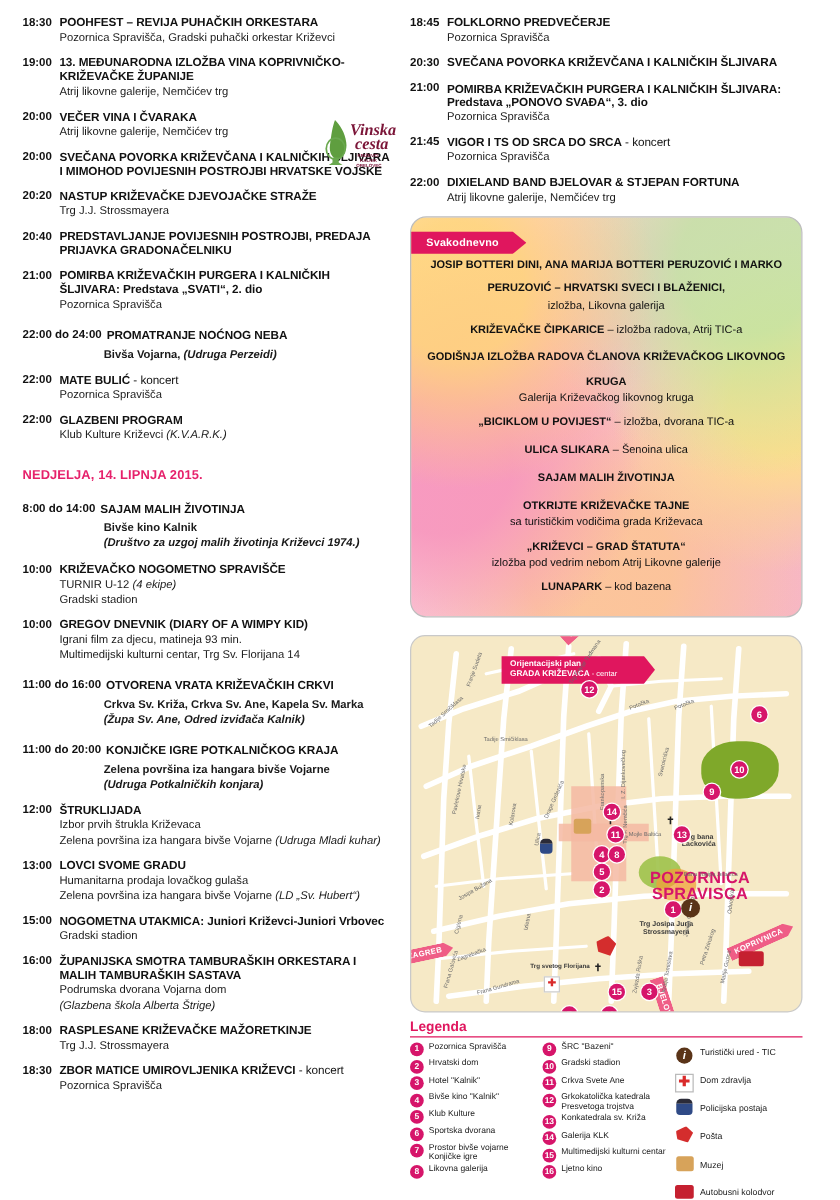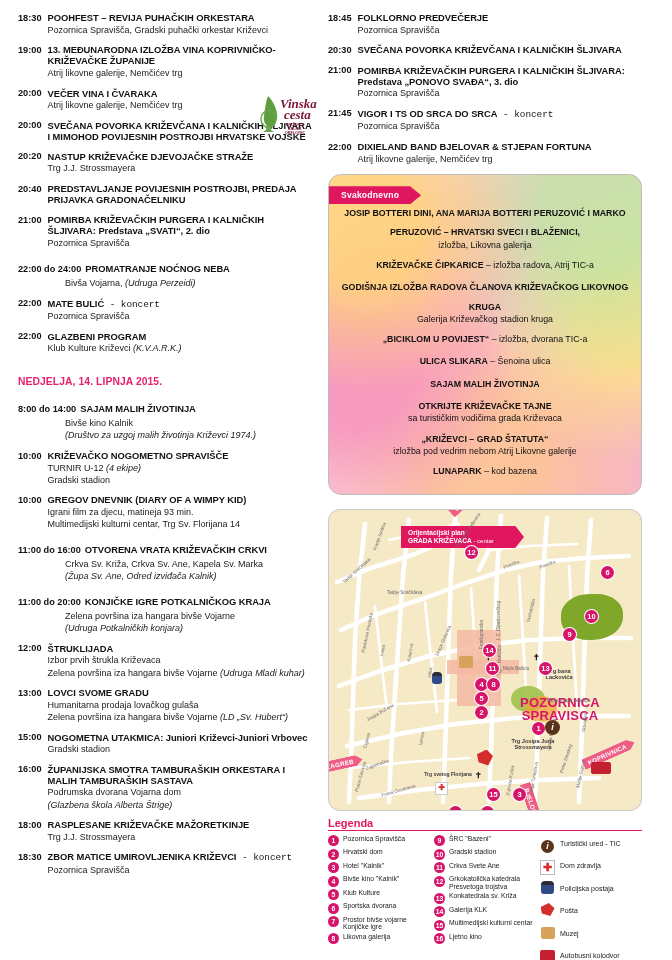--- a/index.html
+++ b/index.html
@@ -18,28 +18,28 @@
   .entry{display:flex;margin-bottom:9px;line-height:1.18;}
   .entry .time{
     font-weight:bold;font-size:9.2px;color:#111;
     white-space:nowrap;padding-right:6px;padding-top:0.5px;
   }
   .entry .body{flex:1;min-width:0;}
   .entry .ttl{
     font-weight:bold;font-size:9.4px;color:#111;
     letter-spacing:-0.05px;
   }
-  .entry .ttl .reg{font-weight:normal;font-family:Liberation Mono, monospace;}
+  .entry .ttl .reg{font-weight:normal;}
   .entry .sub{font-size:9px;color:#1a1a1a;font-weight:normal;margin-top:1.5px;}
   .entry .sub .it{font-style:italic;}
   .entry.wide .time{padding-right:4px;}
   .entry.wide .ttl{display:inline;}
   .entry.wide{display:block;}
   .entry.wide .time{display:inline;}
-  .entry.wide .sub{display:block;margin-left:47px;}
+  .entry.wide .sub{display:block;margin-left:65px;font-weight:bold;}
 
   .day-head{
     color:#e6216b;font-weight:bold;font-size:10.3px;
     margin:22px 0 11px 0;letter-spacing:0.1px;
   }
 
   
   .wine-logo{
     position:absolute;left:258px;top:86px;width:74px;height:50px;
     pointer-events:none;
@@ -325,21 +325,21 @@
             <div class="sub">Atrij likovne galerije, Nemčićev trg</div>
           </div>
         </div>
       </div>
 
     <div class="daily-box">
       <div class="daily-flag">Svakodnevno</div>
       <div class="daily-list" id="daily-items">
           <div class="daily-item"><span class="b">JOSIP BOTTERI DINI, ANA MARIJA BOTTERI PERUZOVIĆ I MARKO PERUZOVIĆ – HRVATSKI SVECI I BLAŽENICI,</span><span class="l2">izložba, Likovna galerija</span></div>
           <div class="daily-item"><span class="b">KRIŽEVAČKE ČIPKARICE</span><span class="n"> – izložba radova, Atrij TIC-a</span></div>
-          <div class="daily-item"><span class="b">GODIŠNJA IZLOŽBA RADOVA ČLANOVA KRIŽEVAČKOG LIKOVNOG KRUGA</span><span class="l2">Galerija Križevačkog stadion kruga</span></div>
+          <div class="daily-item"><span class="b">GODIŠNJA IZLOŽBA RADOVA ČLANOVA KRIŽEVAČKOG LIKOVNOG KRUGA</span><span class="l2">Galerija Križevačkog likovnog kruga</span></div>
           <div class="daily-item"><span class="b">„BICIKLOM U POVIJEST“</span><span class="n"> – izložba, dvorana TIC-a</span></div>
           <div class="daily-item"><span class="b">ULICA SLIKARA</span><span class="n"> – Šenoina ulica</span></div>
           <div class="daily-item"><span class="b">SAJAM MALIH ŽIVOTINJA</span></div>
           <div class="daily-item"><span class="b">OTKRIJTE KRIŽEVAČKE TAJNE</span><span class="l2">sa turističkim vodičima grada Križevaca</span></div>
           <div class="daily-item"><span class="b">„KRIŽEVCI – GRAD ŠTATUTA“</span><span class="l2">izložba pod vedrim nebom Atrij Likovne galerije</span></div>
           <div class="daily-item"><span class="b">LUNAPARK</span><span class="n"> – kod bazena</span></div>
         </div>
     </div>
 
     <div class="map-wrap">

